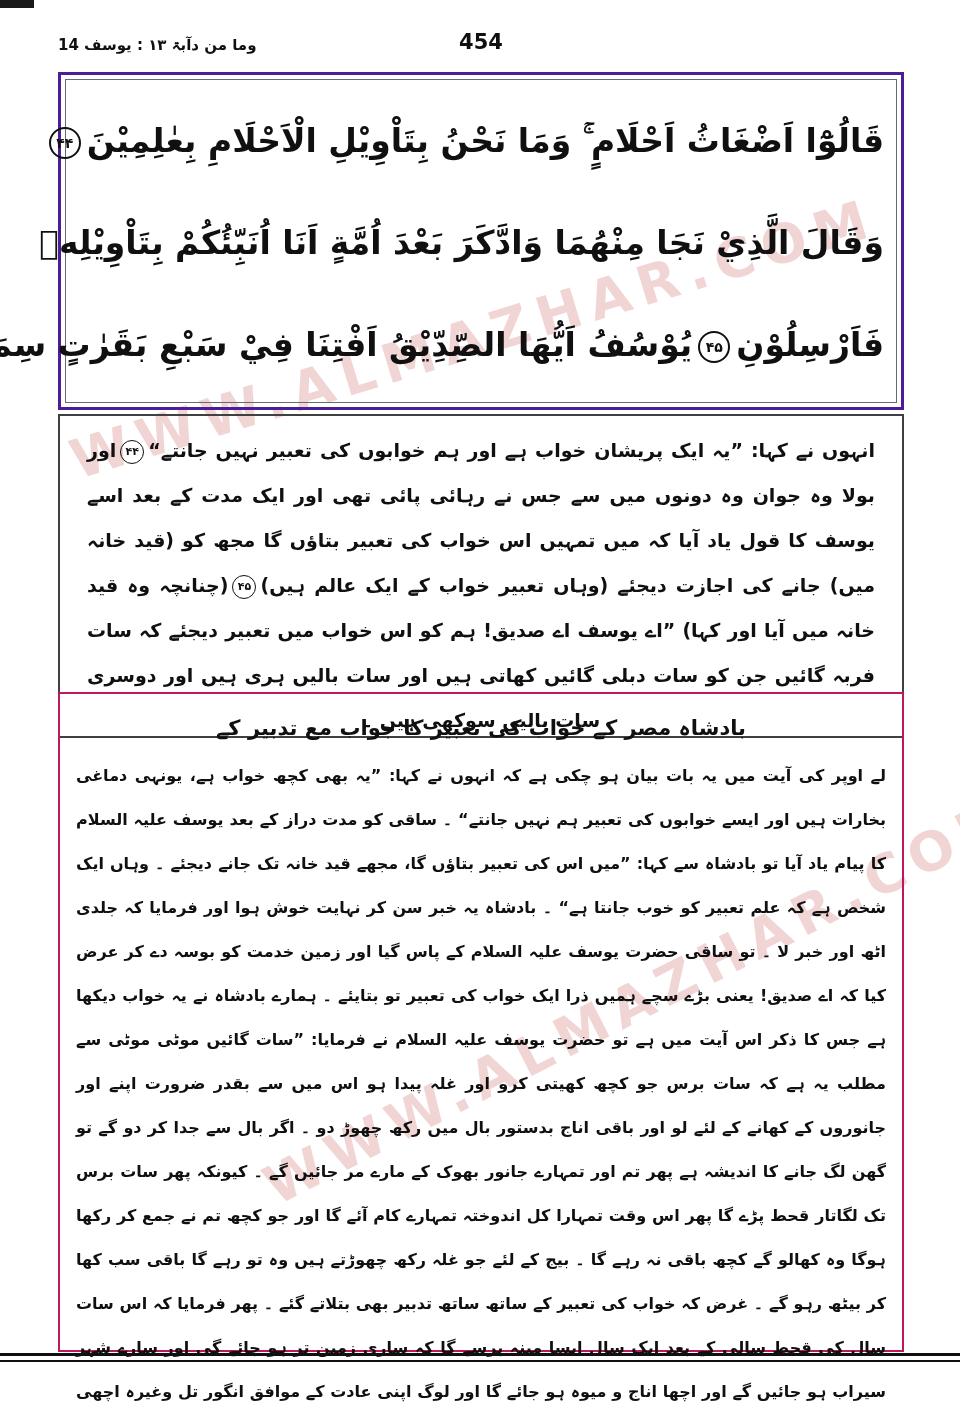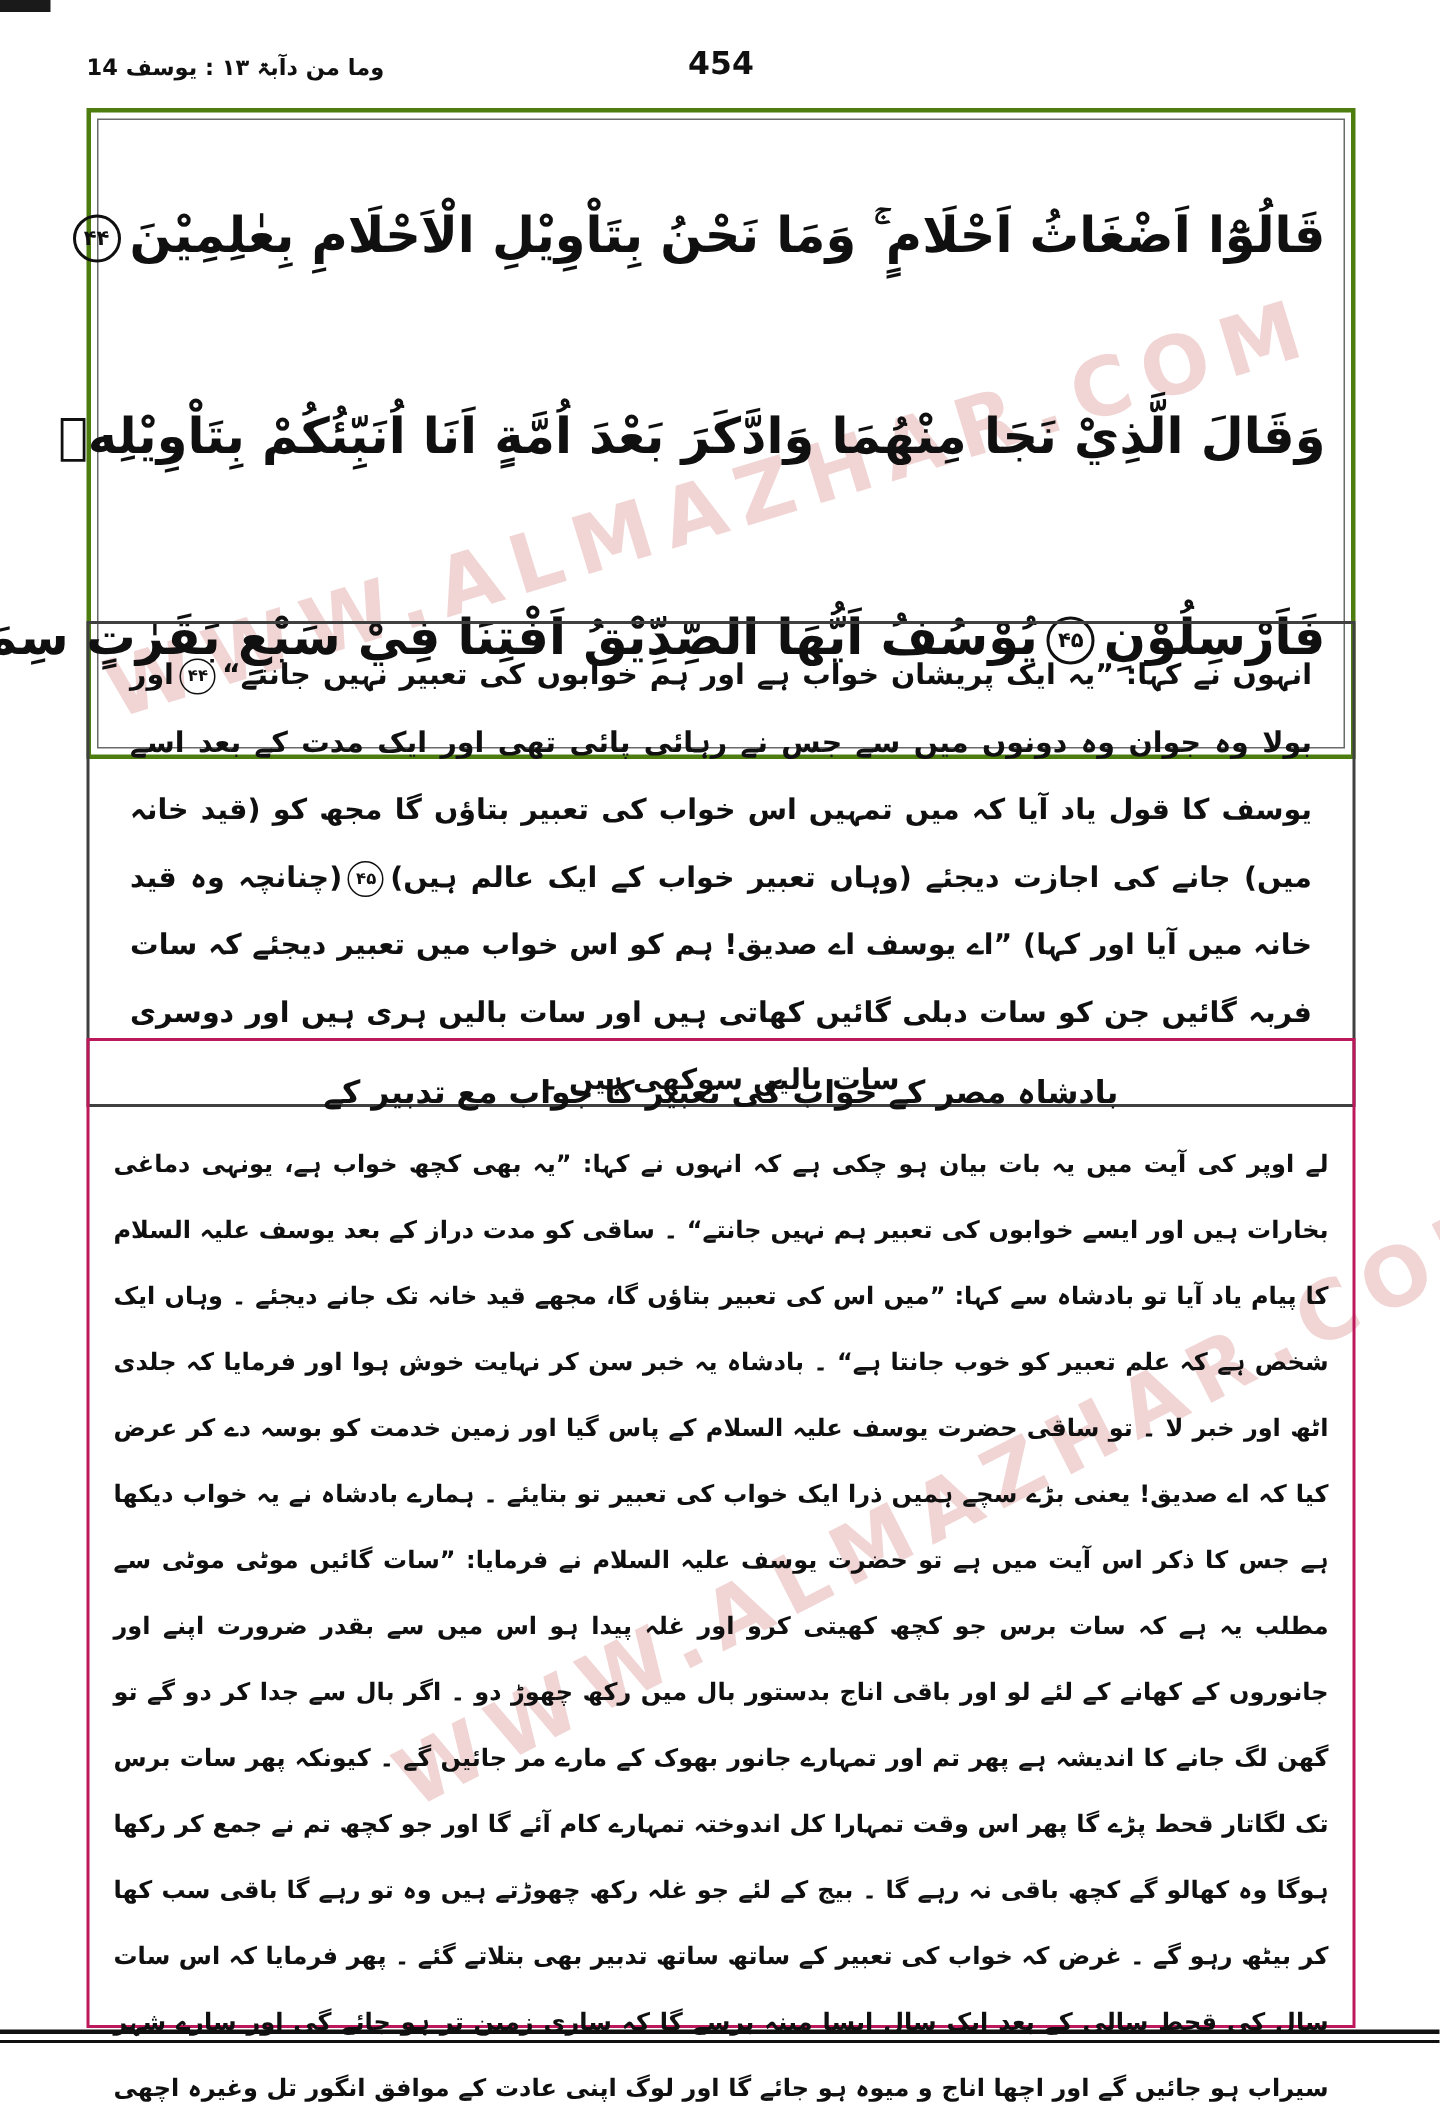--- a/index.html
+++ b/index.html
@@ -37,22 +37,22 @@
   .page-number {
     position:absolute; left:50%; transform:translateX(-50%); top:8px;
     font-size:21px; font-weight:bold;
   }
   .juz-ref {
     position:absolute; left:0; top:14px;
     font-size:15px; font-weight:bold;
   }
   
   .quran-box {
-    position:absolute; top:72px; left:58px; right:56px; height:434px;
-    border:3px solid #4d7c0f; background:transparent; z-index:1;
+    position:absolute; top:72px; left:58px; right:56px; height:338px;
+    border:3px solid #4c1d95; background:transparent; z-index:1;
   }
   .quran-inner {
     position:absolute; inset:4px;
     border:1px solid #6a6a6a;
     padding:10px 12px 6px 12px;
     display:flex; flex-direction:column; justify-content:space-around;
   }
   .quran-line {
     text-align:center;
     font-size:33px; font-weight:bold;

